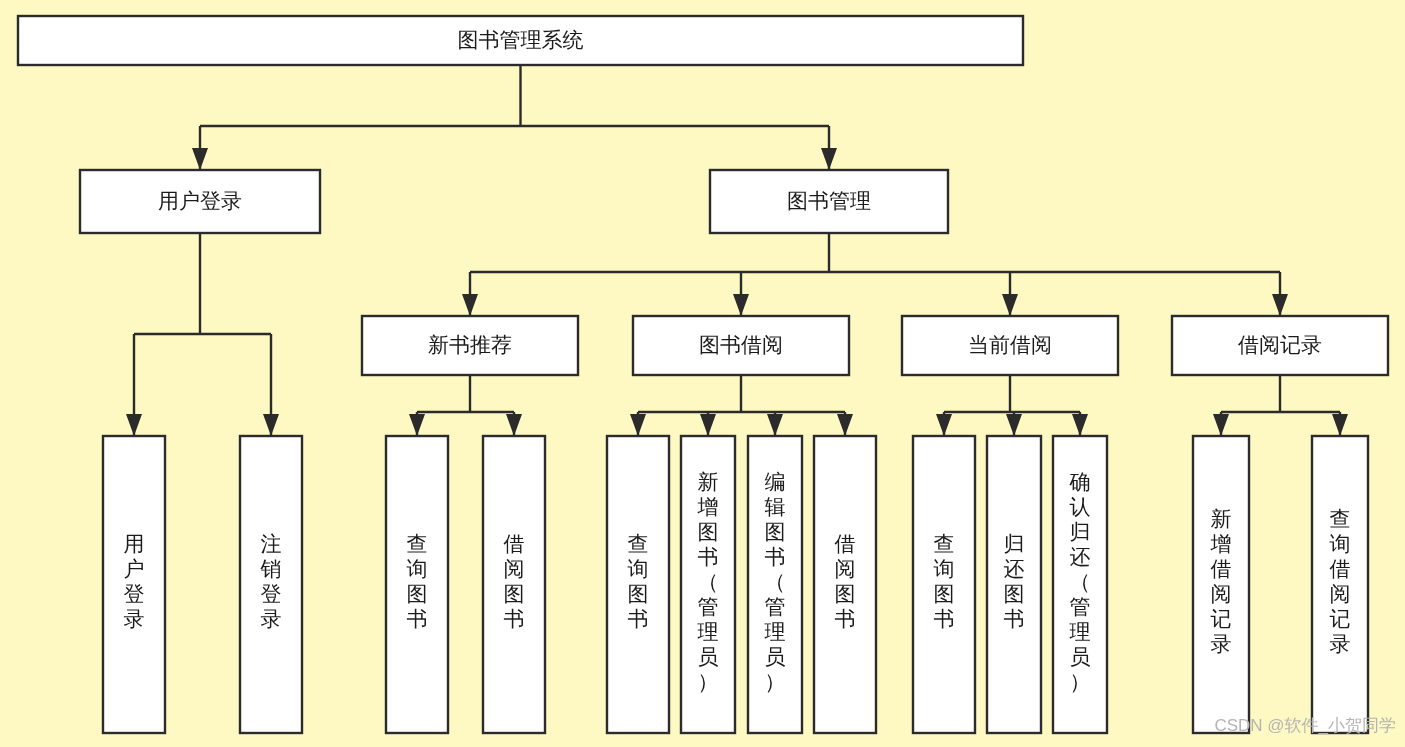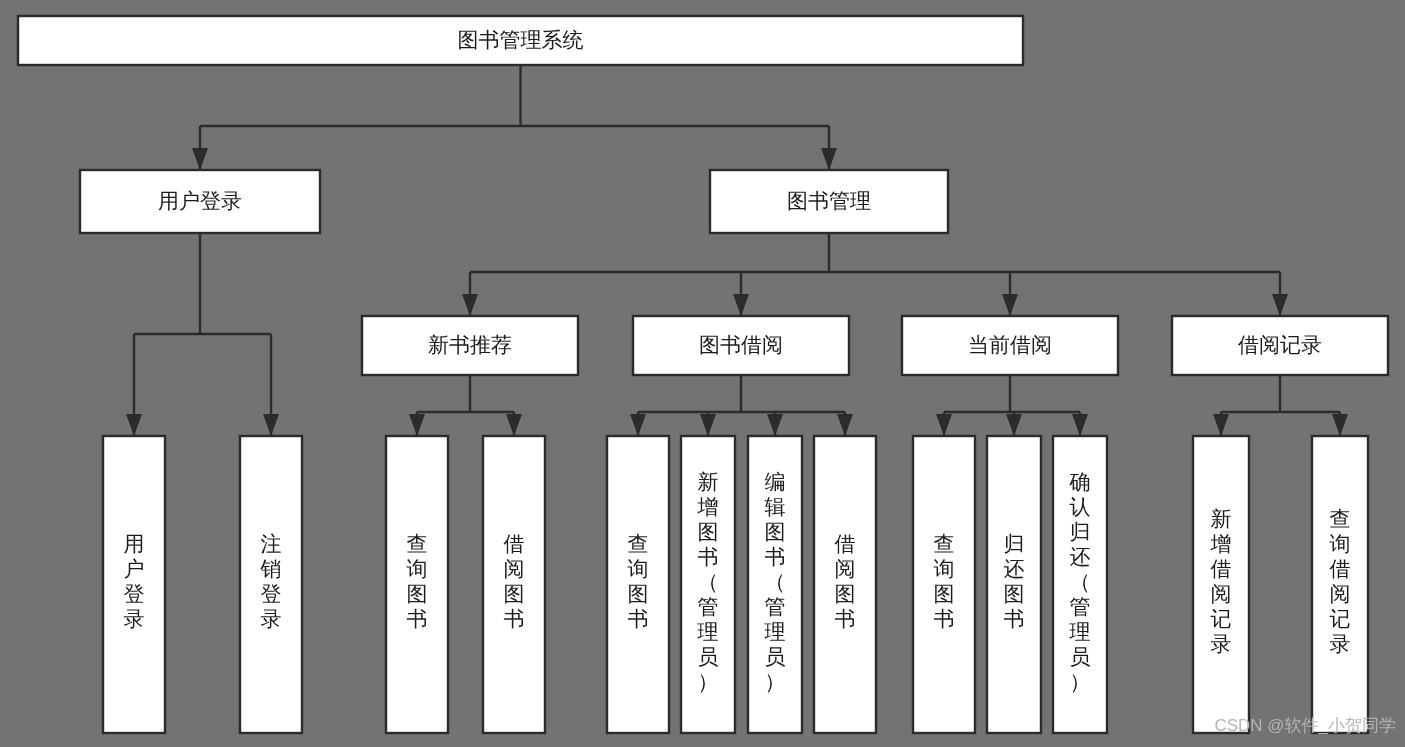--- a/index.html
+++ b/index.html
@@ -12,21 +12,21 @@
     width: 1405px;
     height: 747px;
     font-family: "Liberation Sans", "DejaVu Sans", sans-serif;
     overflow: hidden;
     position: relative;
   }
   #diagram-root {
     position: relative;
     width: 1405px;
     height: 747px;
-    background: #737373;
+    background: #fef9c3;
   }
   svg#tree-svg {
     position: absolute;
     left: 0;
     top: 0;
     width: 1405px;
     height: 747px;
     display: block;
   }
   .node-box {

